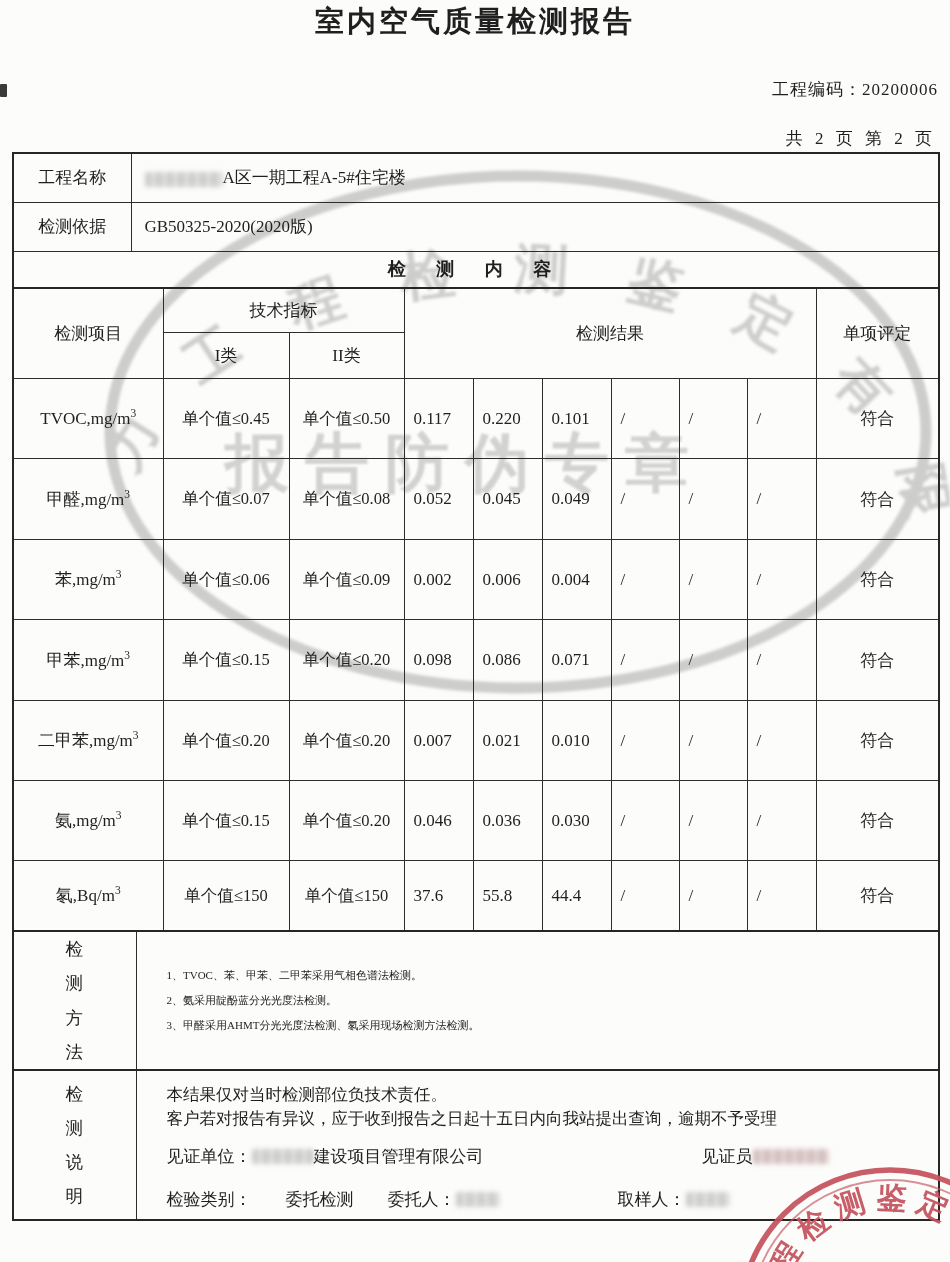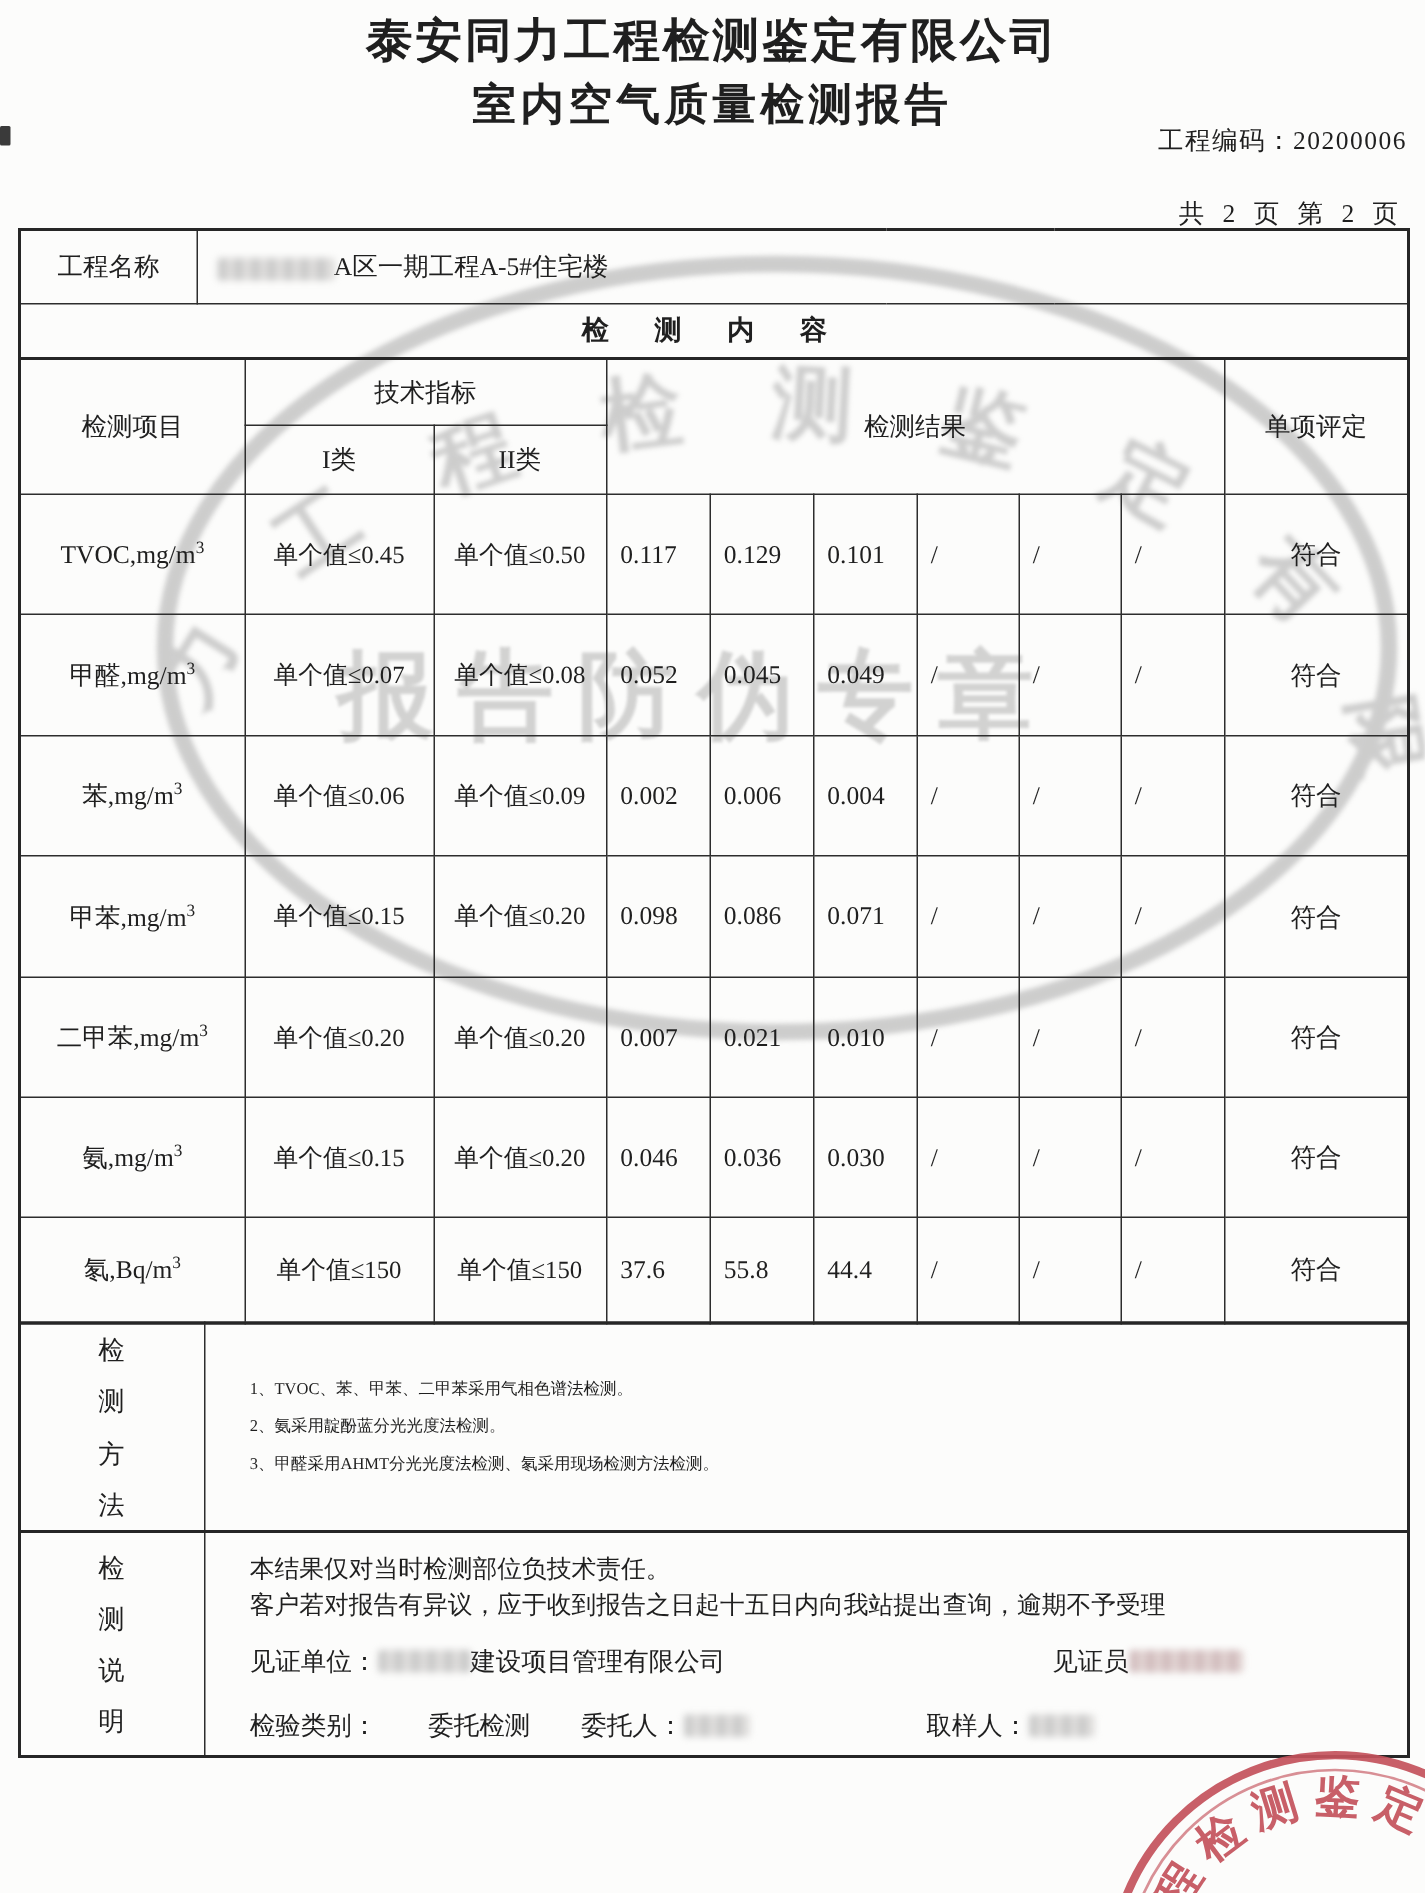--- a/index.html
+++ b/index.html
@@ -72,39 +72,42 @@
       <text font-size="54" font-weight="bold" fill="#9f9f9f" letter-spacing="22" font-family="Liberation Serif, DejaVu Serif, serif">
         <textPath href="#wmArc" startOffset="30">力 工 程 检 测 鉴 定 有 限 公</textPath>
       </text>
     </svg>
     <div class="wm-center">报告防伪专章</div>
   </div>
 
   <div class="smudge"></div>
 
   <div class="hdr">
-    <div class="title1">泰安同力工程检测鉴定有限公司</div>
     <div class="title2">室内空气质量检测报告</div>
     <div class="proj-code"><span>工程编码：</span><span>20200006</span></div>
     <div class="pagination">共 2 页 第 2 页</div>
   </div>
 
   <div class="doc">
 
     <table>
       <colgroup>
           <col style="width:118px">
           <col style="width:460px">
           <col style="width:112px">
           <col style="width:236px">
         </colgroup>
       <tbody>
       <tr style="height:49px">
         <td class="lbl">工程名称</td>
         <td class="val" colspan="3"><span class="redact" style="width:78px"></span><span>A区一期工程A-5#住宅楼</span></td>
+      </tr>
+      <tr style="height:49px">
+        <td class="lbl">检测依据</td>
+        <td class="val" colspan="3">GB50325-2020(2020版)</td>
       </tr>
       <tr>
         <td class="banner" colspan="4">检 测 内 容</td>
       </tr>
     </tbody>
       </table>
 
     <table>
       <colgroup>
         <col style="width:150px">
@@ -128,21 +131,21 @@
       <tr style="height:46px">
         <td class="th">I类</td>
         <td class="th">II类</td>
       </tr>
 
       <tr style="height:80px">
         <td class="item"><span>TVOC,mg/m</span><sup>3</sup></td>
         <td class="limit">单个值≤0.45</td>
         <td class="limit">单个值≤0.50</td>
         <td class="res">0.117</td>
-        <td class="res">0.129</td>
+        <td class="res">0.220</td>
         <td class="res">0.101</td>
         <td class="res">/</td>
         <td class="res">/</td>
         <td class="res">/</td>
         <td class="verdict">符合</td>
       </tr>
 
       <tr style="height:81px">
         <td class="item"><span>甲醛,mg/m</span><sup>3</sup></td>
         <td class="limit">单个值≤0.07</td>

